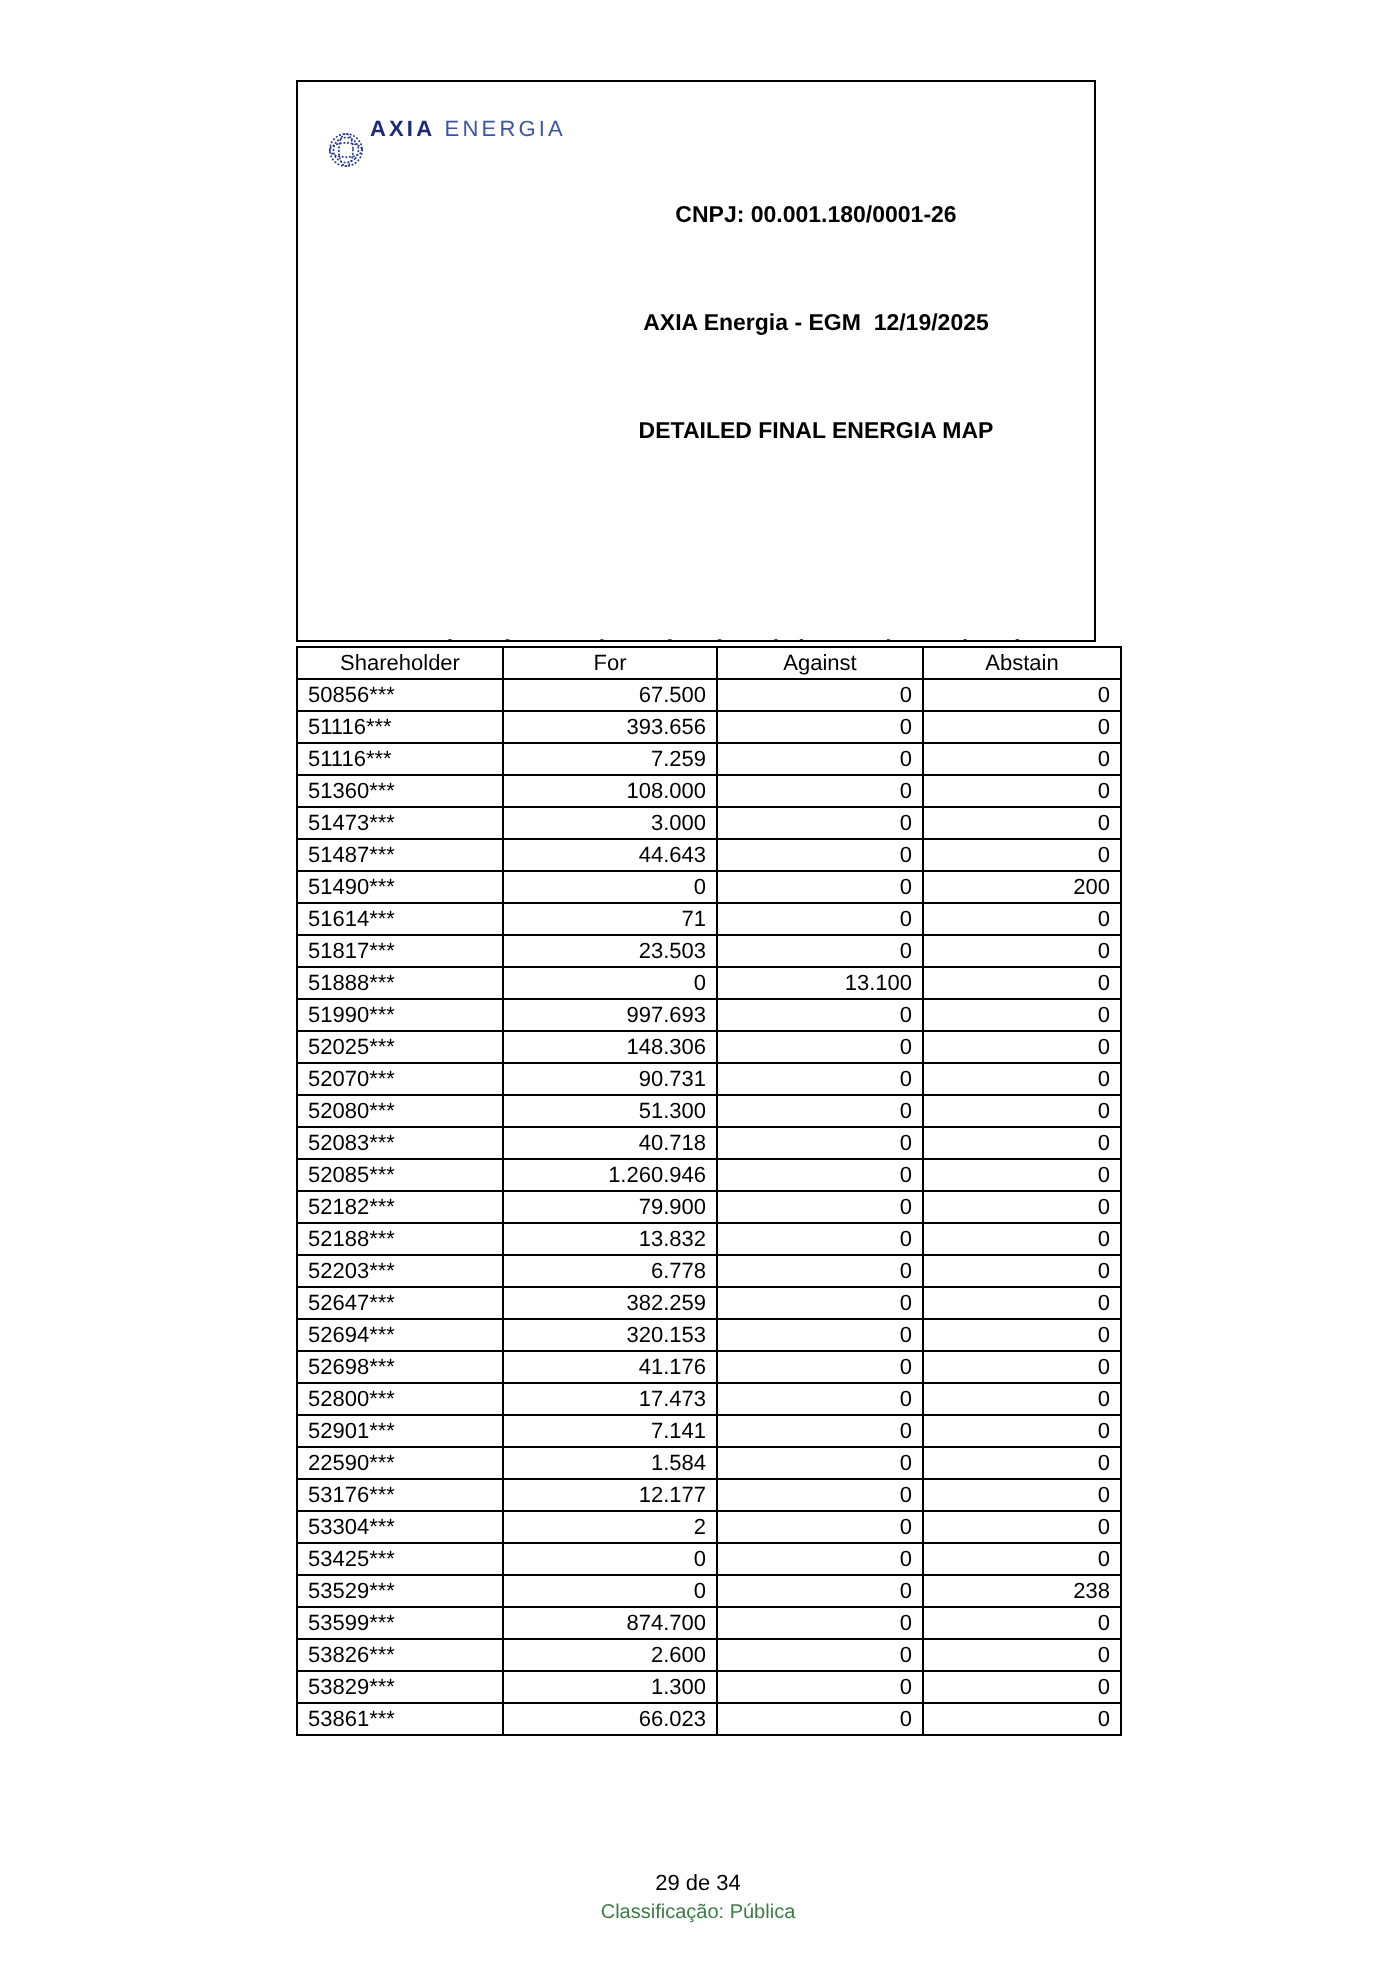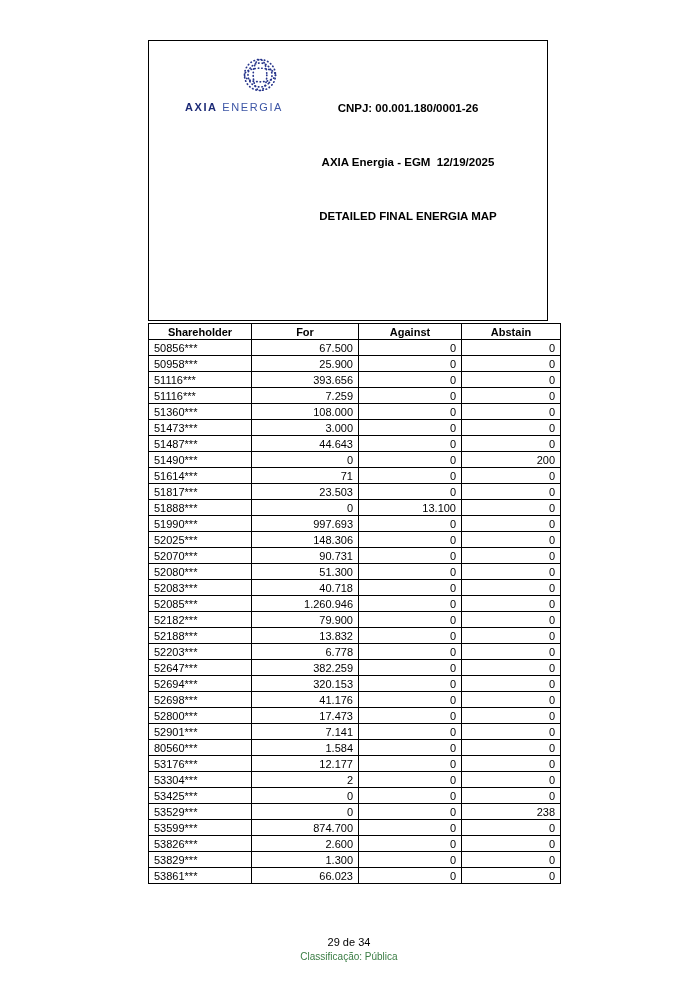--- a/index.html
+++ b/index.html
@@ -29,22 +29,22 @@
   }
   .header-top {
     display: flex;
     align-items: flex-start;
     padding-top: 13px;
   }
   .logo {
     width: 122px;
     margin-left: 12px;
     display: flex;
-    flex-direction: column;
-    align-items: flex-end;
+    flex-direction: row;
+    align-items: flex-start;
     flex: none;
   }
   .logo-text {
     font-size: 11px;
     letter-spacing: 1.6px;
     margin-top: 5px;
     white-space: nowrap;
   }
   .logo-text .axia   { font-weight: bold; color: #1d2b77; }
   .logo-text .energia{ color: #3c55a5; }
@@ -72,21 +72,21 @@
     font-size: 11px;
     table-layout: fixed;
   }
   table.votes th, table.votes td {
     border: 1px solid #000;
     height: 15px;
     padding: 0 5px;
     overflow: hidden;
     white-space: nowrap;
   }
-  table.votes th { font-weight: bold; text-align: center; }
+  table.votes th { font-weight: normal; text-align: center; }
   table.votes th:nth-child(1), table.votes td:nth-child(1) { width: 92px;  text-align: left; }
   table.votes th:nth-child(2), table.votes td:nth-child(2) { width: 96px;  }
   table.votes th:nth-child(3), table.votes td:nth-child(3) { width: 92px;  }
   table.votes th:nth-child(4), table.votes td:nth-child(4) { width: 88px;  }
   table.votes td:nth-child(2),
   table.votes td:nth-child(3),
   table.votes td:nth-child(4) { text-align: right; }
   table.votes th:nth-child(1) { text-align: center; }
   .footer {
     position: absolute;
@@ -138,26 +138,20 @@
         </tr>
     </thead>
     <tbody>
         <tr>
           <td>50856***</td>
           <td>67.500</td>
           <td>0</td>
           <td>0</td>
         </tr>
         <tr>
-          <td>50958***</td>
-          <td>25.900</td>
-          <td>0</td>
-          <td>0</td>
-        </tr>
-        <tr>
           <td>51116***</td>
           <td>393.656</td>
           <td>0</td>
           <td>0</td>
         </tr>
         <tr>
           <td>51116***</td>
           <td>7.259</td>
           <td>0</td>
           <td>0</td>
@@ -282,21 +276,21 @@
           <td>0</td>
           <td>0</td>
         </tr>
         <tr>
           <td>52901***</td>
           <td>7.141</td>
           <td>0</td>
           <td>0</td>
         </tr>
         <tr>
-          <td>80560***</td>
+          <td>22590***</td>
           <td>1.584</td>
           <td>0</td>
           <td>0</td>
         </tr>
         <tr>
           <td>53176***</td>
           <td>12.177</td>
           <td>0</td>
           <td>0</td>
         </tr>

